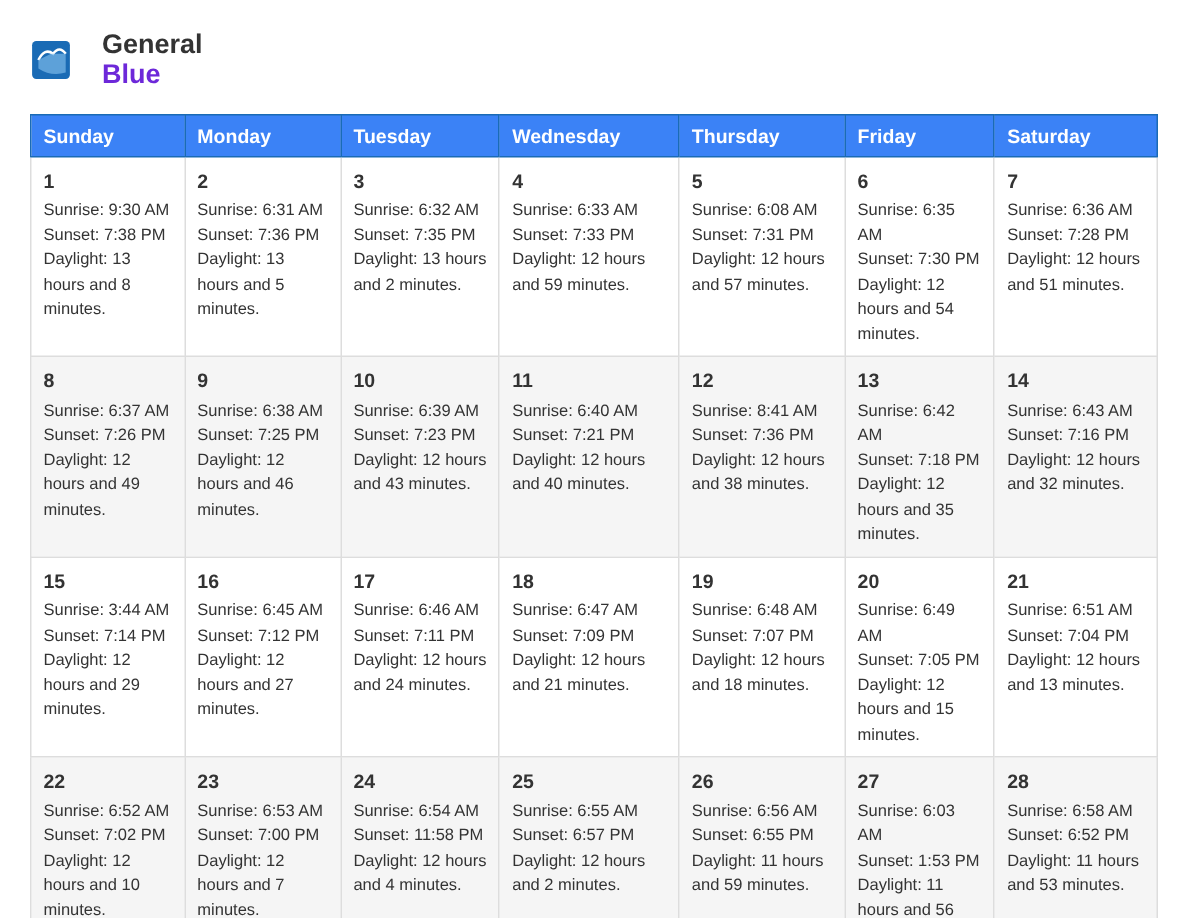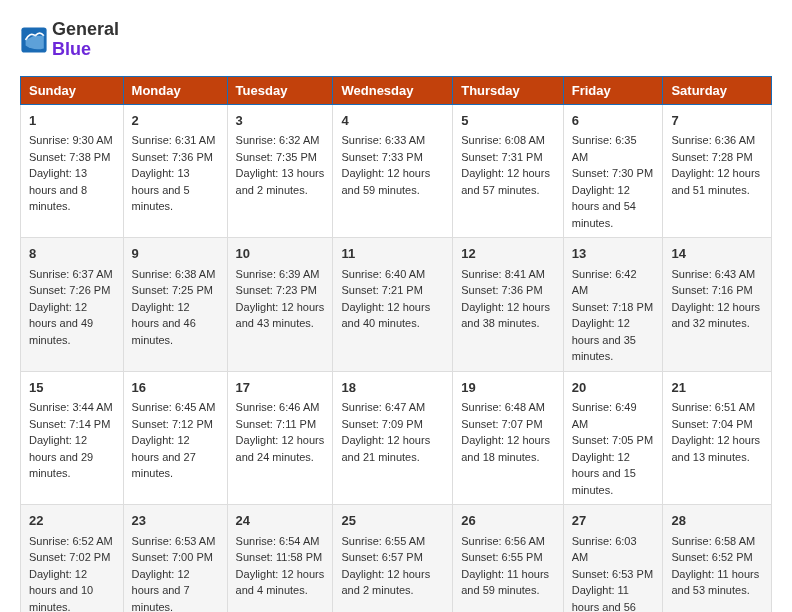--- a/index.html
+++ b/index.html
@@ -12,21 +12,21 @@
     }
     .header {
       display: flex;
       justify-content: space-between;
       align-items: flex-start;
       margin-bottom: 16px;
     }
     .logo {
       display: flex;
       align-items: center;
-      gap: 4px;
+      gap: 20px;
     }
     .logo-text {
       font-size: 18px;
       font-weight: bold;
       color: #333;
       line-height: 1.1;
     }
     .logo-text span {
       color: #6d28d9;
     }
@@ -46,21 +46,21 @@
       font-size: 16px;
       font-weight: normal;
       color: #555;
     }
     table {
       width: 100%;
       border-collapse: collapse;
       font-size: 11px;
     }
     thead tr {
-      background: #c2410c;
+      background: #3b82f6;
       color: white;
     }
     thead th {
       padding: 6px 8px;
       text-align: left;
       font-size: 13px;
       font-weight: bold;
       border: 1px solid #1a6bb5;
     }
     tbody tr {
@@ -276,21 +276,21 @@
         </td>
         <td>
           <span class="day-num">26</span>
           <span>Sunrise: 6:56 AM</span><br>
           <span>Sunset: 6:55 PM</span><br>
           <span>Daylight: 11 hours and 59 minutes.</span>
         </td>
         <td>
           <span class="day-num">27</span>
           <span>Sunrise: 6:03 AM</span><br>
-          <span>Sunset: 6:53 PM</span><br>
+          <span>Sunset: 1:53 PM</span><br>
           <span>Daylight: 11 hours and 56 minutes.</span>
         </td>
         <td>
           <span class="day-num">28</span>
           <span>Sunrise: 6:58 AM</span><br>
           <span>Sunset: 6:52 PM</span><br>
           <span>Daylight: 11 hours and 53 minutes.</span>
         </td>
       </tr>
     </tbody>

